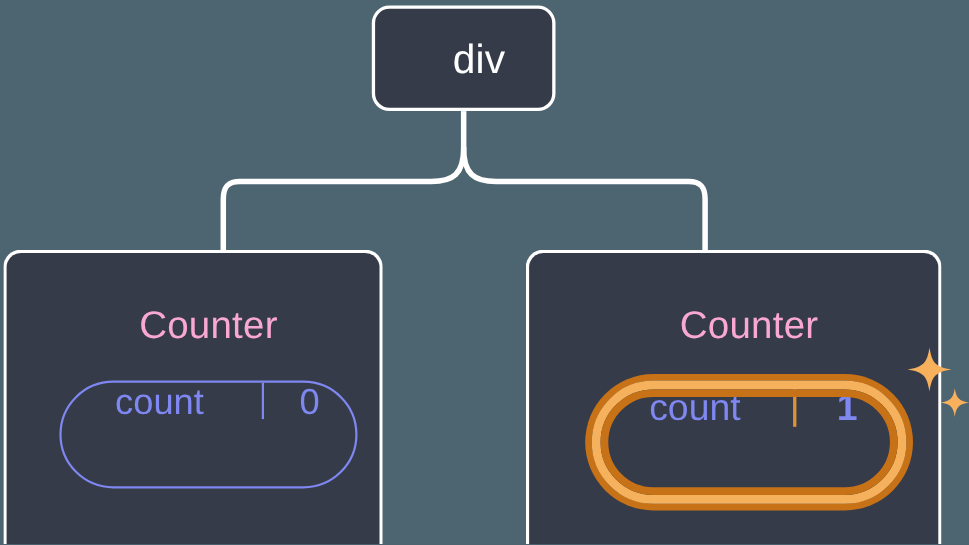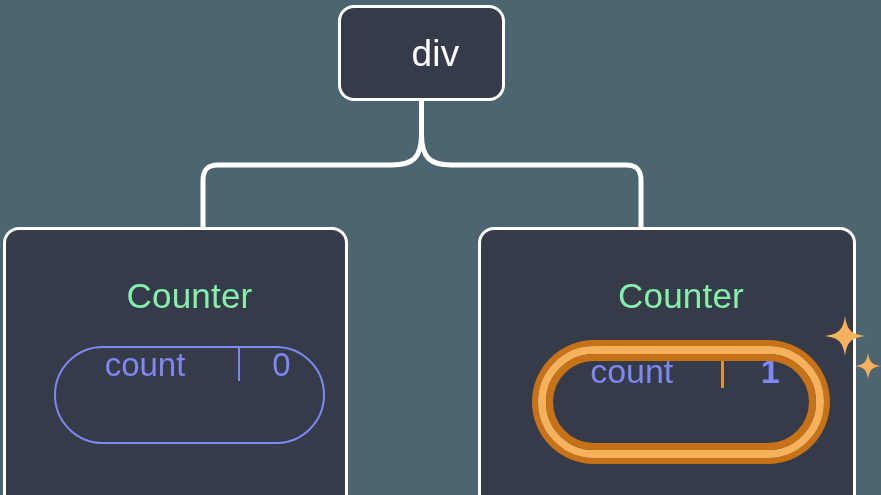--- a/index.html
+++ b/index.html
@@ -73,21 +73,21 @@
   #node-counter-right {
     left: 478px;
     top: 227px;
     width: 378px;
     height: 268px;
     border-bottom-left-radius: 0;
     border-bottom-right-radius: 0;
     border-bottom: none;
   }
   .counter-title {
-    color: #86efac;
+    color: #f9a8d4;
     font-size: 35px;
     line-height: 1;
     margin-top: 48px;
     letter-spacing: 0.2px;
   }
 
   
   .pill-wrap {
     position: relative;
     margin-top: 33px;

